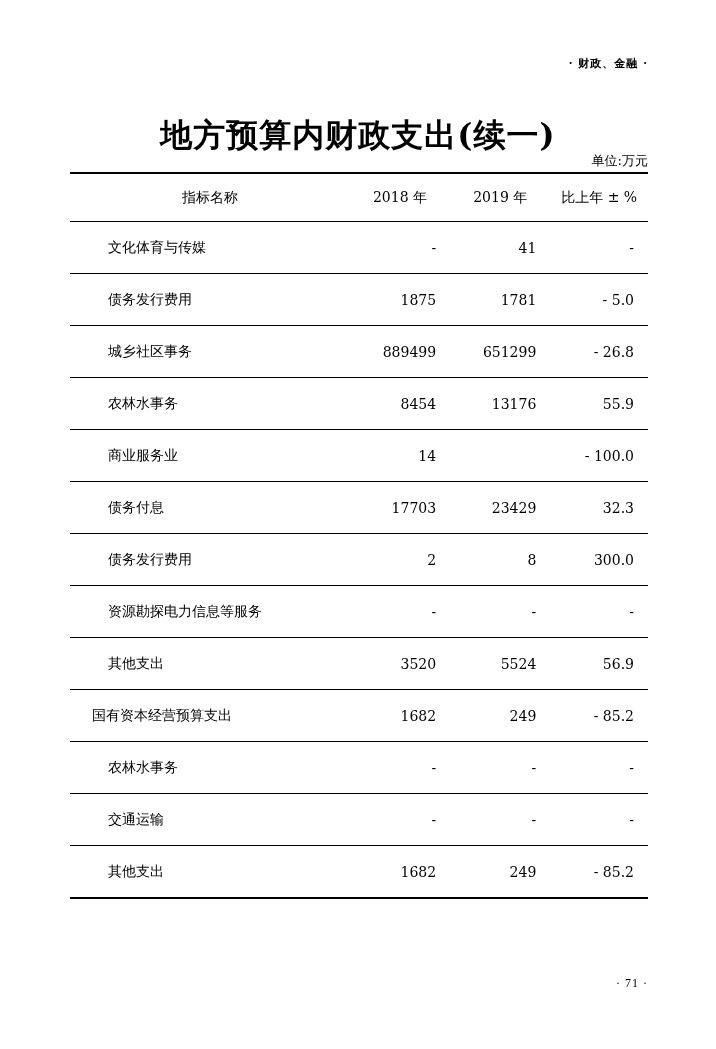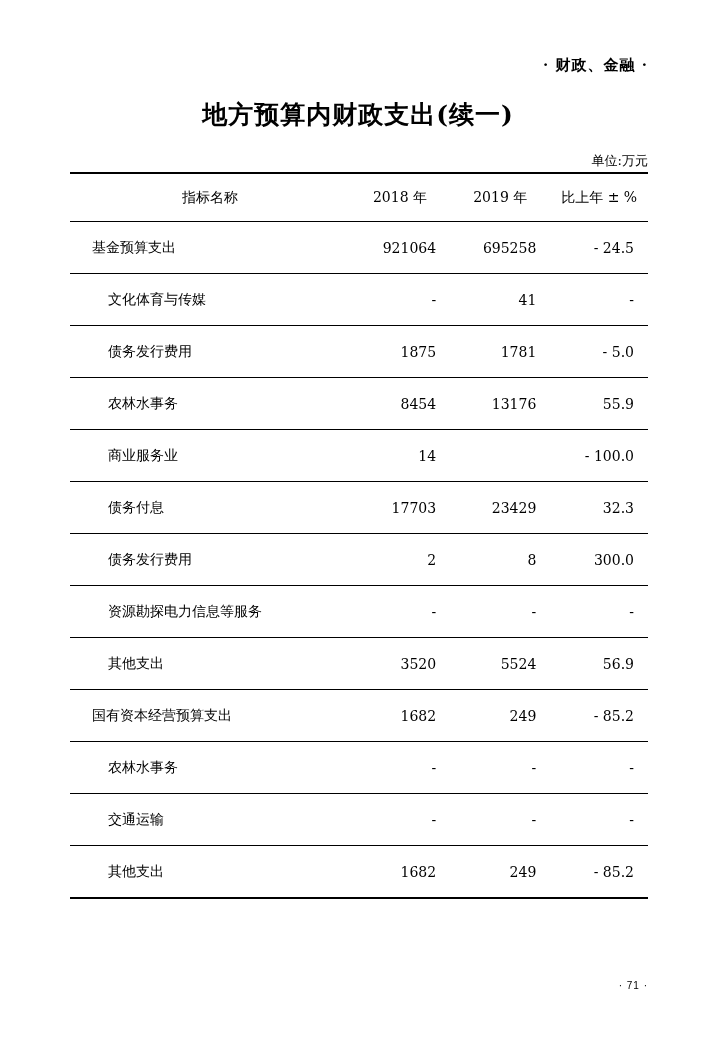--- a/index.html
+++ b/index.html
@@ -19,33 +19,33 @@
     width: 716px;
     height: 1049px;
     position: relative;
     box-sizing: border-box;
     padding: 0;
   }
   .running-head {
     position: absolute;
     top: 56px;
     right: 68px;
-    font-size: 15px;
+    font-size: 11px;
     letter-spacing: 1px;
     font-family: "DejaVu Serif", "Liberation Serif", serif;
     font-weight: 600;
     white-space: nowrap;
   }
   .doc-title {
     position: absolute;
-    top: 98px;
+    top: 114px;
     left: 0;
     width: 716px;
     text-align: center;
-    font-size: 25px;
+    font-size: 32px;
     font-weight: bold;
     letter-spacing: 1px;
     font-family: "DejaVu Serif", "Liberation Serif", serif;
   }
   .unit-note {
     position: absolute;
     top: 152px;
     right: 68px;
     font-size: 13px;
     font-family: "DejaVu Serif", "Liberation Serif", serif;
@@ -94,22 +94,22 @@
     padding-right: 14px !important;
     border-left: 1px solid #000;
   }
   thead .c-num, thead .c-pct { text-align: center; padding-right: 0 !important; }
   .lvl0 { padding-left: 22px !important; }
   .lvl1 { padding-left: 38px !important; }
   .page-number {
     position: absolute;
     bottom: 58px;
     right: 68px;
-    font-size: 10px;
-    font-family: Liberation Sans, sans-serif;
+    font-size: 12px;
+    font-family: Liberation Serif, serif;
     letter-spacing: 1px;
   }
 </style>
 </head>
 <body>
 
 <div class="page">
 
   <div class="running-head">· 财政、金融 ·</div>
 
@@ -121,38 +121,38 @@
     <thead>
       <tr>
         <th class="c-name" style="text-align:center">指标名称</th>
         <th class="c-num">2018 年</th>
         <th class="c-num">2019 年</th>
         <th class="c-pct">比上年 ± %</th>
       </tr>
     </thead>
     <tbody>
       <tr>
-        <td class="c-name lvl0">基金预算支出</td>
-        <td class="c-num">921064</td>
-        <td class="c-num">695258</td>
-        <td class="c-pct">- 24.5</td>
-      </tr>
-      <tr>
         <td class="c-name lvl1">文化体育与传媒</td>
         <td class="c-num">-</td>
         <td class="c-num">41</td>
         <td class="c-pct">-</td>
       </tr>
       <tr>
         <td class="c-name lvl1">债务发行费用</td>
         <td class="c-num">1875</td>
         <td class="c-num">1781</td>
         <td class="c-pct">- 5.0</td>
       </tr>
       <tr>
+        <td class="c-name lvl1">城乡社区事务</td>
+        <td class="c-num">889499</td>
+        <td class="c-num">651299</td>
+        <td class="c-pct">- 26.8</td>
+      </tr>
+      <tr>
         <td class="c-name lvl1">农林水事务</td>
         <td class="c-num">8454</td>
         <td class="c-num">13176</td>
         <td class="c-pct">55.9</td>
       </tr>
       <tr>
         <td class="c-name lvl1">商业服务业</td>
         <td class="c-num">14</td>
         <td class="c-num"></td>
         <td class="c-pct">- 100.0</td>

